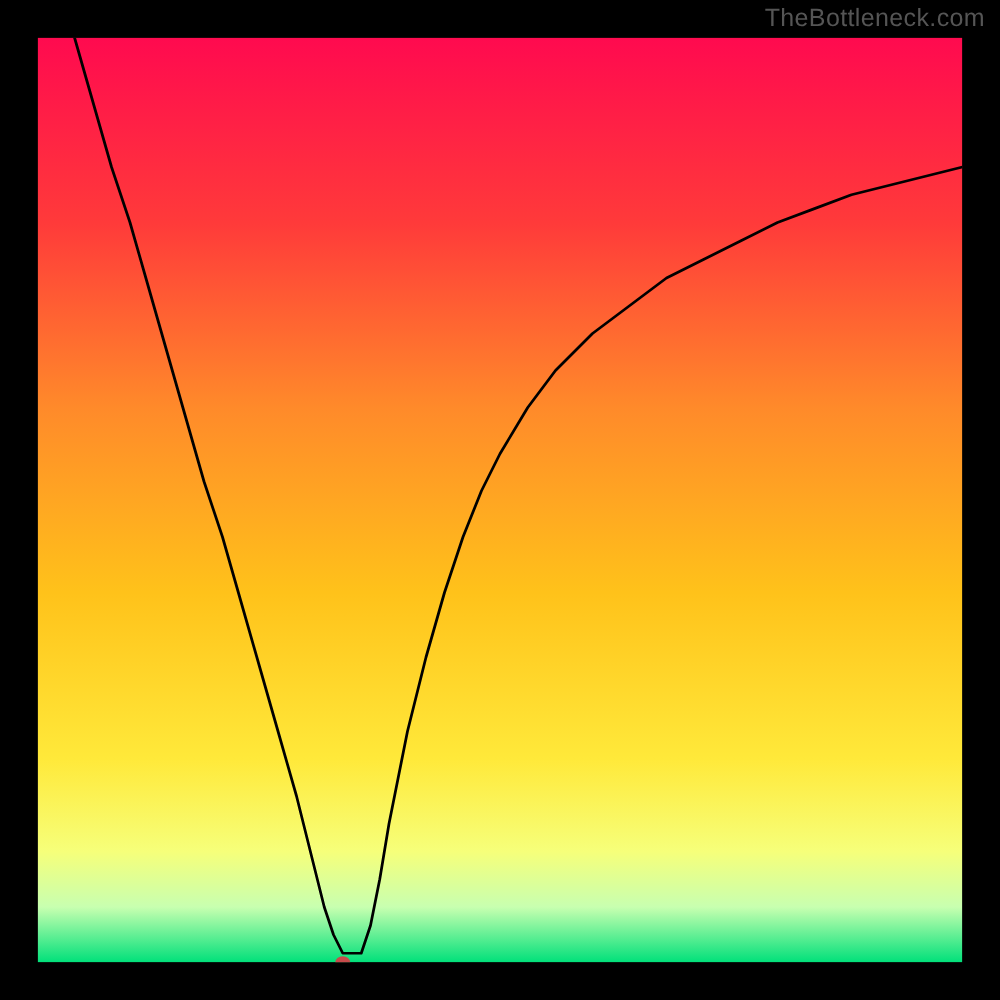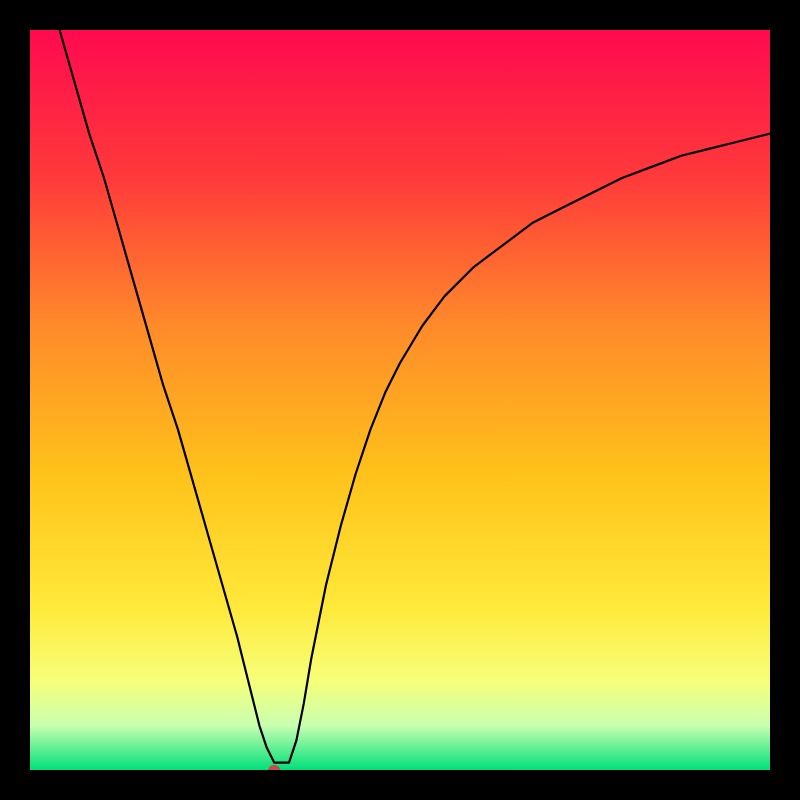--- a/index.html
+++ b/index.html
@@ -35,20 +35,21 @@
     overflow: hidden;
   }
   .plot-area svg {
     display: block;
   }
 </style>
 </head>
 <body>
 <div class="outer">
 
+  <div class="watermark">TheBottleneck.com</div>
 
   <div class="plot-area">
     <svg id="chart-svg" width="740" height="740" viewBox="0 0 740 740">
         <defs>
           <linearGradient id="bg-grad" x1="0" y1="0" x2="0" y2="1">
             <stop offset="0%" stop-color="#ff0a4f"></stop>
             <stop offset="20%" stop-color="#ff3a3a"></stop>
             <stop offset="40%" stop-color="#ff8a2a"></stop>
             <stop offset="60%" stop-color="#ffc21a"></stop>
             <stop offset="78%" stop-color="#ffe93a"></stop>

